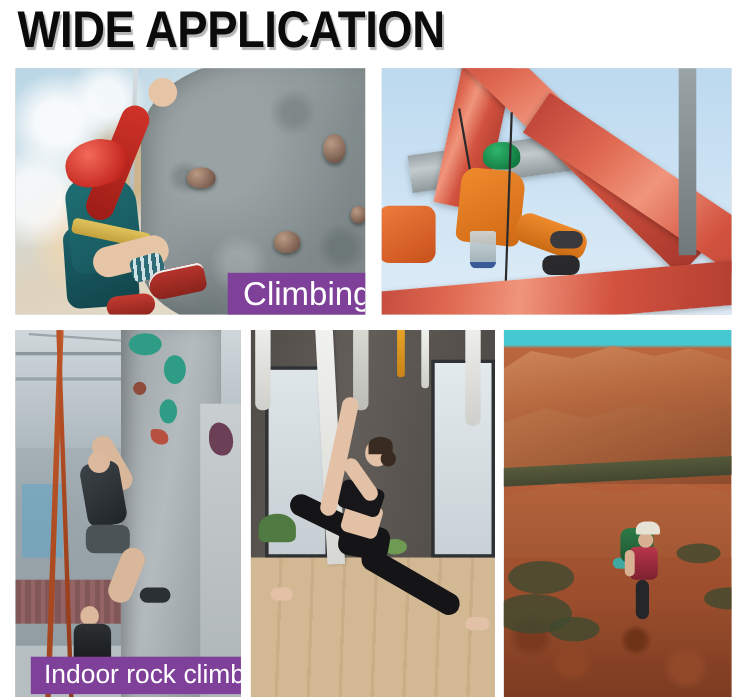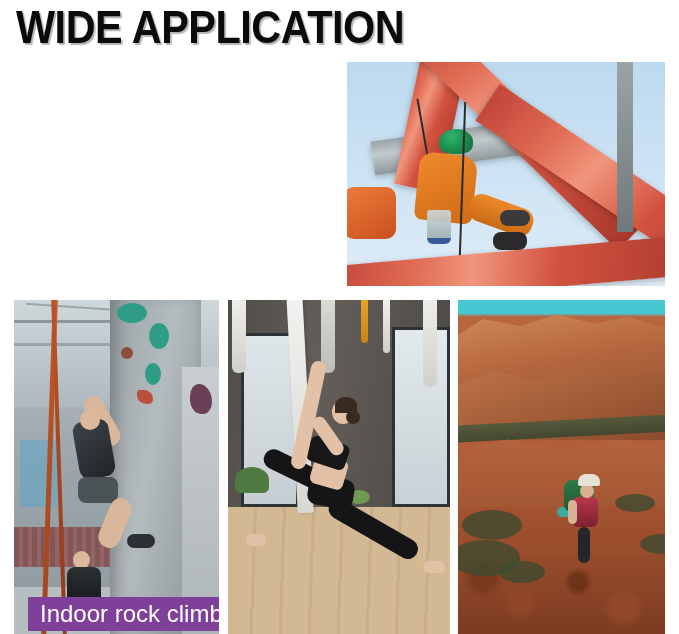--- a/index.html
+++ b/index.html
@@ -273,20 +273,41 @@
 </style>
 </head>
 <body>
 
 <div class="page">
 
   <div class="title">WIDE APPLICATION</div>
 
   <div class="row1">
 
+    <div class="tile t1">
+      <div class="p1">
+        <div class="rock"></div>
+        <div class="hold h1"></div>
+        <div class="hold h2"></div>
+        <div class="hold h3"></div>
+        <div class="hold h4"></div>
+        <div class="rope"></div>
+        <div class="shorts"></div>
+        <div class="torso"></div>
+        <div class="arm"></div>
+        <div class="hand"></div>
+        <div class="helmet"></div>
+        <div class="harness"></div>
+        <div class="leg"></div>
+        <div class="sock"></div>
+        <div class="shoe"></div>
+        <div class="shoe2"></div>
+      </div>
+      <div class="chip chip-1">Climbing</div>
+    </div>
 
     <div class="tile t2">
       <div class="p2">
         <div class="beam b4"></div>
         <div class="beam b1"></div>
         <div class="beam b2"></div>
         <div class="beam b3"></div>
         <div class="post"></div>
         <div class="rope3"></div>
         <div class="worker2"></div>

